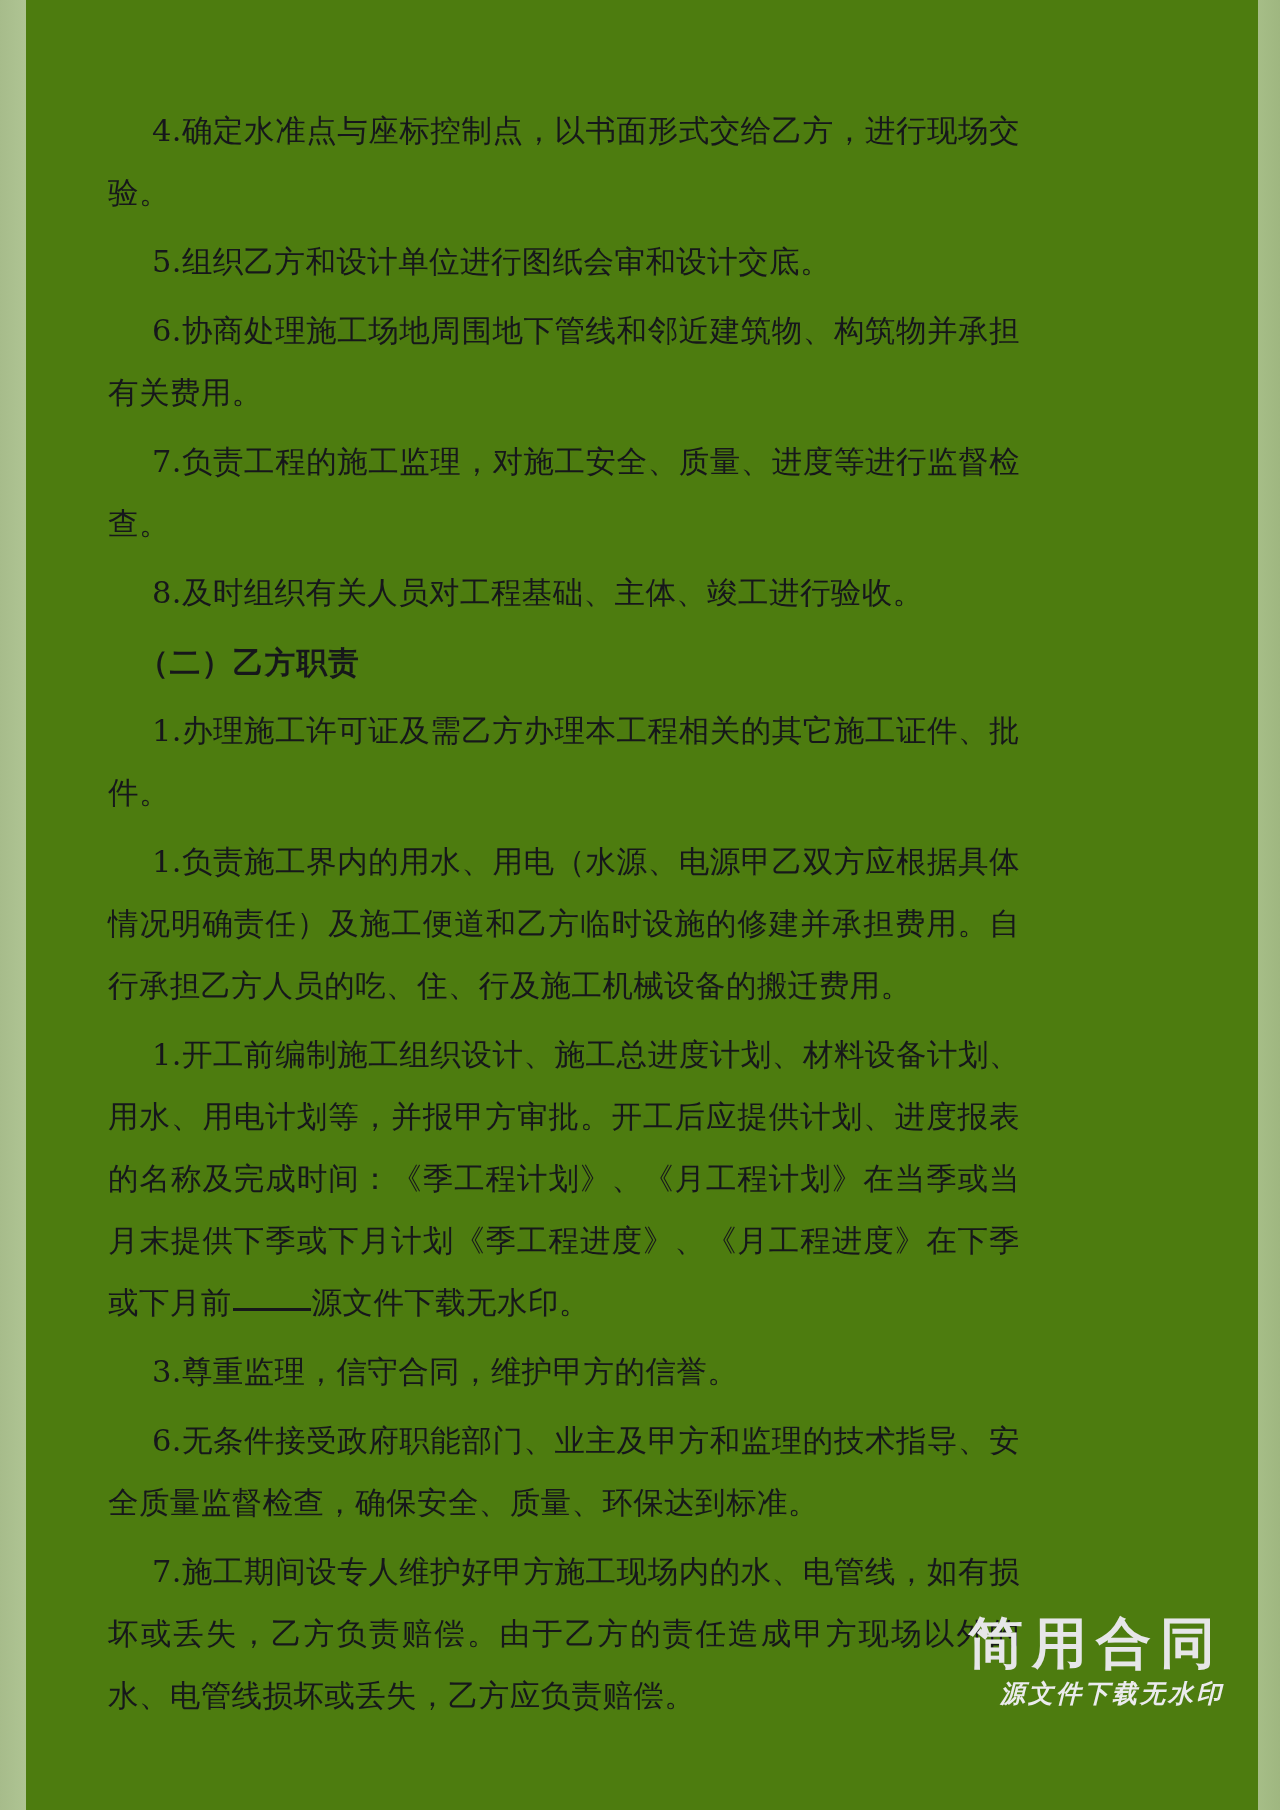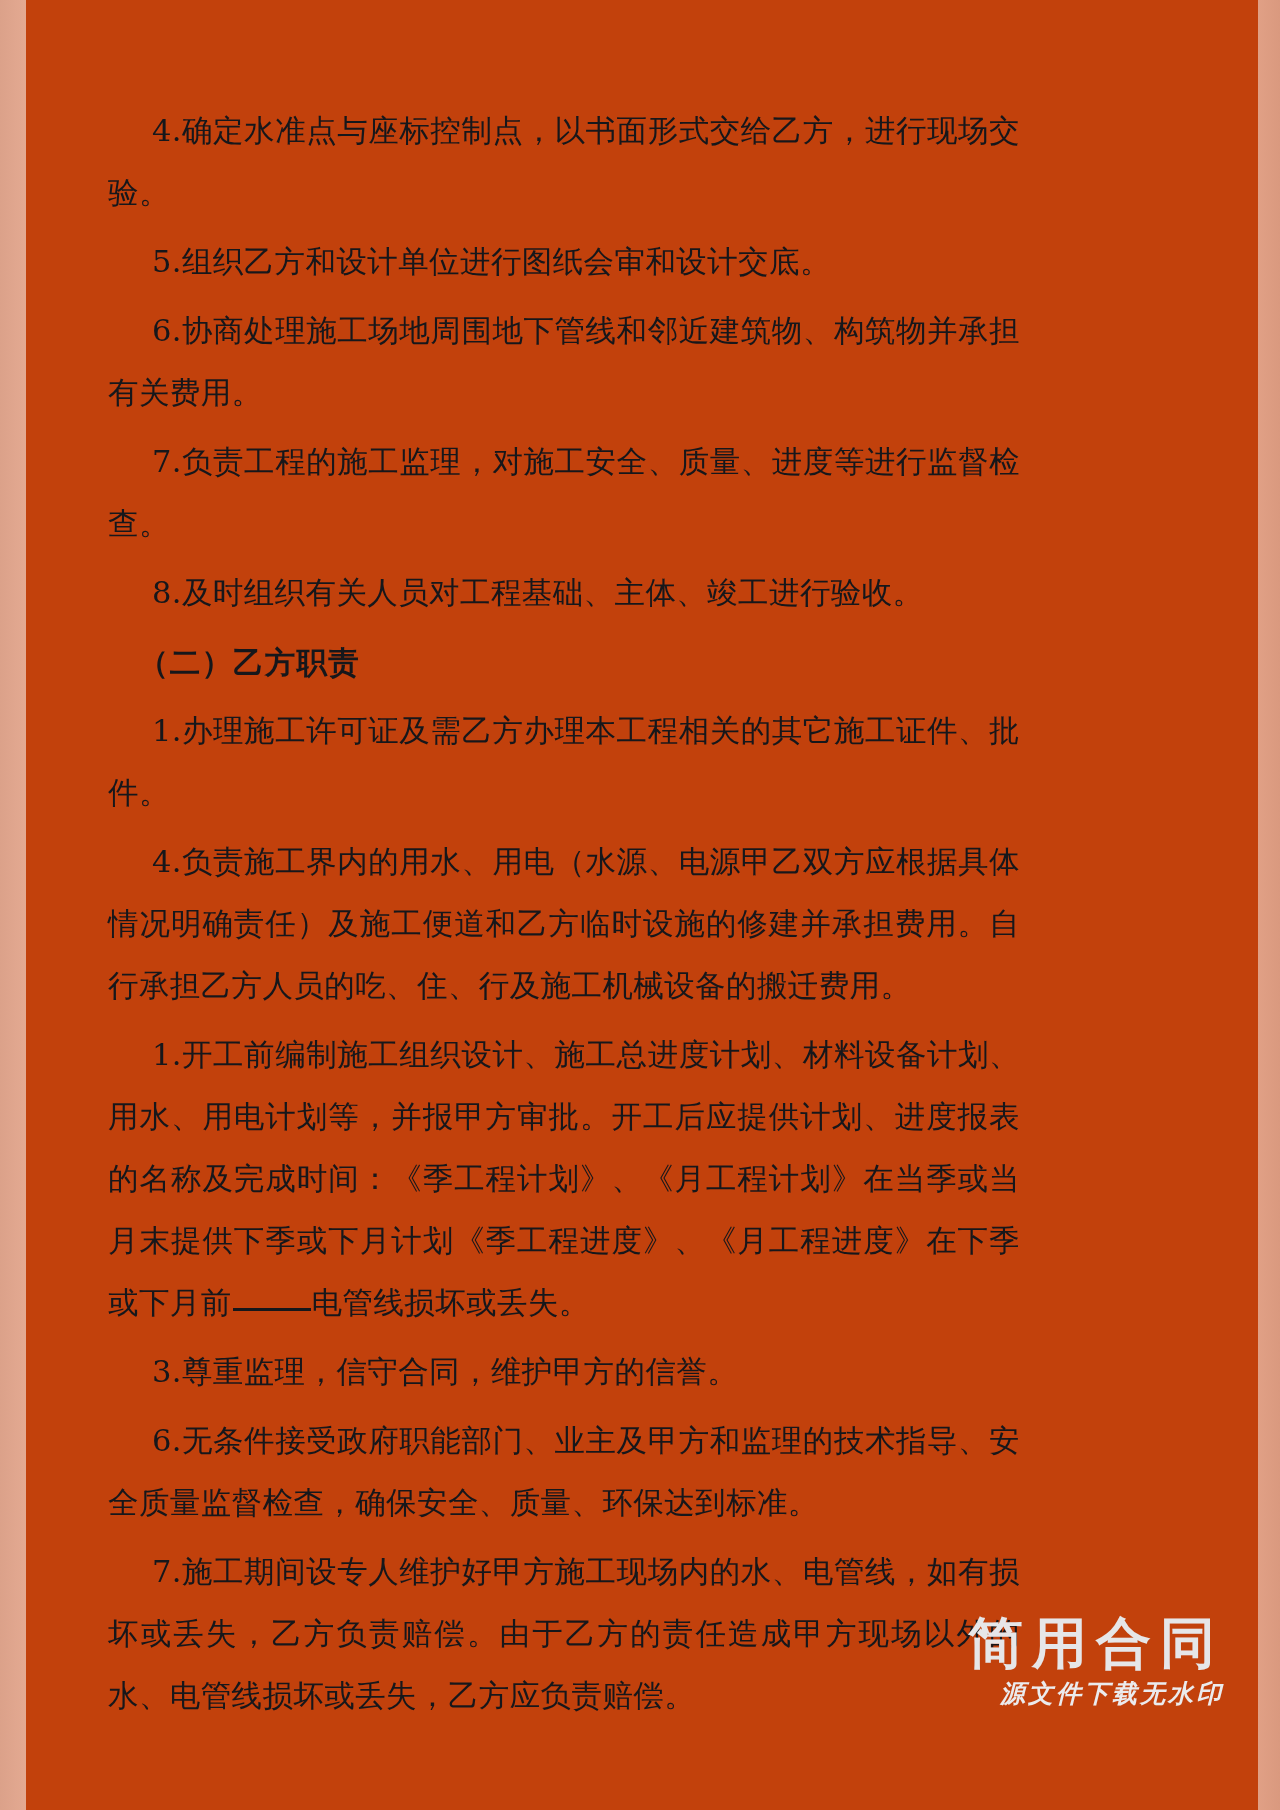--- a/index.html
+++ b/index.html
@@ -13,21 +13,21 @@
     position: relative;
     overflow: hidden;
     font-family: "DejaVu Serif", "Liberation Serif", serif;
     color: #15161a;
   }
 
   
   .page {
     position: absolute;
     inset: 0;
-    background: #c2410c;
+    background: #4d7c0f;
   }
 
   
   .scan-edge-left {
     position: absolute;
     left: 0; top: 0;
     width: 26px; height: 100%;
     background: linear-gradient(to right, #f0f0f0 0%, #ffffff 100%);
     opacity: .55;
   }
@@ -120,24 +120,24 @@
     <p class="para indent">6.协商处理施工场地周围地下管线和邻近建筑物、构筑物并承担有关费用。</p>
 
     <p class="para indent">7.负责工程的施工监理，对施工安全、质量、进度等进行监督检查。</p>
 
     <p class="para indent">8.及时组织有关人员对工程基础、主体、竣工进行验收。</p>
 
     <p class="para heading">（二）乙方职责</p>
 
     <p class="para indent">1.办理施工许可证及需乙方办理本工程相关的其它施工证件、批件。</p>
 
-    <p class="para indent">4.负责施工界内的用水、用电（水源、电源甲乙双方应根据具体情况明确责任）及施工便道和乙方临时设施的修建并承担费用。自行承担乙方人员的吃、住、行及施工机械设备的搬迁费用。</p>
+    <p class="para indent">1.负责施工界内的用水、用电（水源、电源甲乙双方应根据具体情况明确责任）及施工便道和乙方临时设施的修建并承担费用。自行承担乙方人员的吃、住、行及施工机械设备的搬迁费用。</p>
 
     <p class="para indent">
-      <span>1.开工前编制施工组织设计、施工总进度计划、材料设备计划、用水、用电计划等，并报甲方审批。开工后应提供计划、进度报表的名称及完成时间：《季工程计划》、《月工程计划》在当季或当月末提供下季或下月计划《季工程进度》、《月工程进度》在下季或下月前</span><span class="blank"></span><span>电管线损坏或丢失。</span>
+      <span>1.开工前编制施工组织设计、施工总进度计划、材料设备计划、用水、用电计划等，并报甲方审批。开工后应提供计划、进度报表的名称及完成时间：《季工程计划》、《月工程计划》在当季或当月末提供下季或下月计划《季工程进度》、《月工程进度》在下季或下月前</span><span class="blank"></span><span>源文件下载无水印。</span>
     </p>
 
 
     <p class="para indent">3.尊重监理，信守合同，维护甲方的信誉。</p>
 
     <p class="para indent">6.无条件接受政府职能部门、业主及甲方和监理的技术指导、安全质量监督检查，确保安全、质量、环保达到标准。</p>
 
     <p class="para indent">7.施工期间设专人维护好甲方施工现场内的水、电管线，如有损坏或丢失，乙方负责赔偿。由于乙方的责任造成甲方现场以外的水、电管线损坏或丢失，乙方应负责赔偿。</p>
 
   </div>

